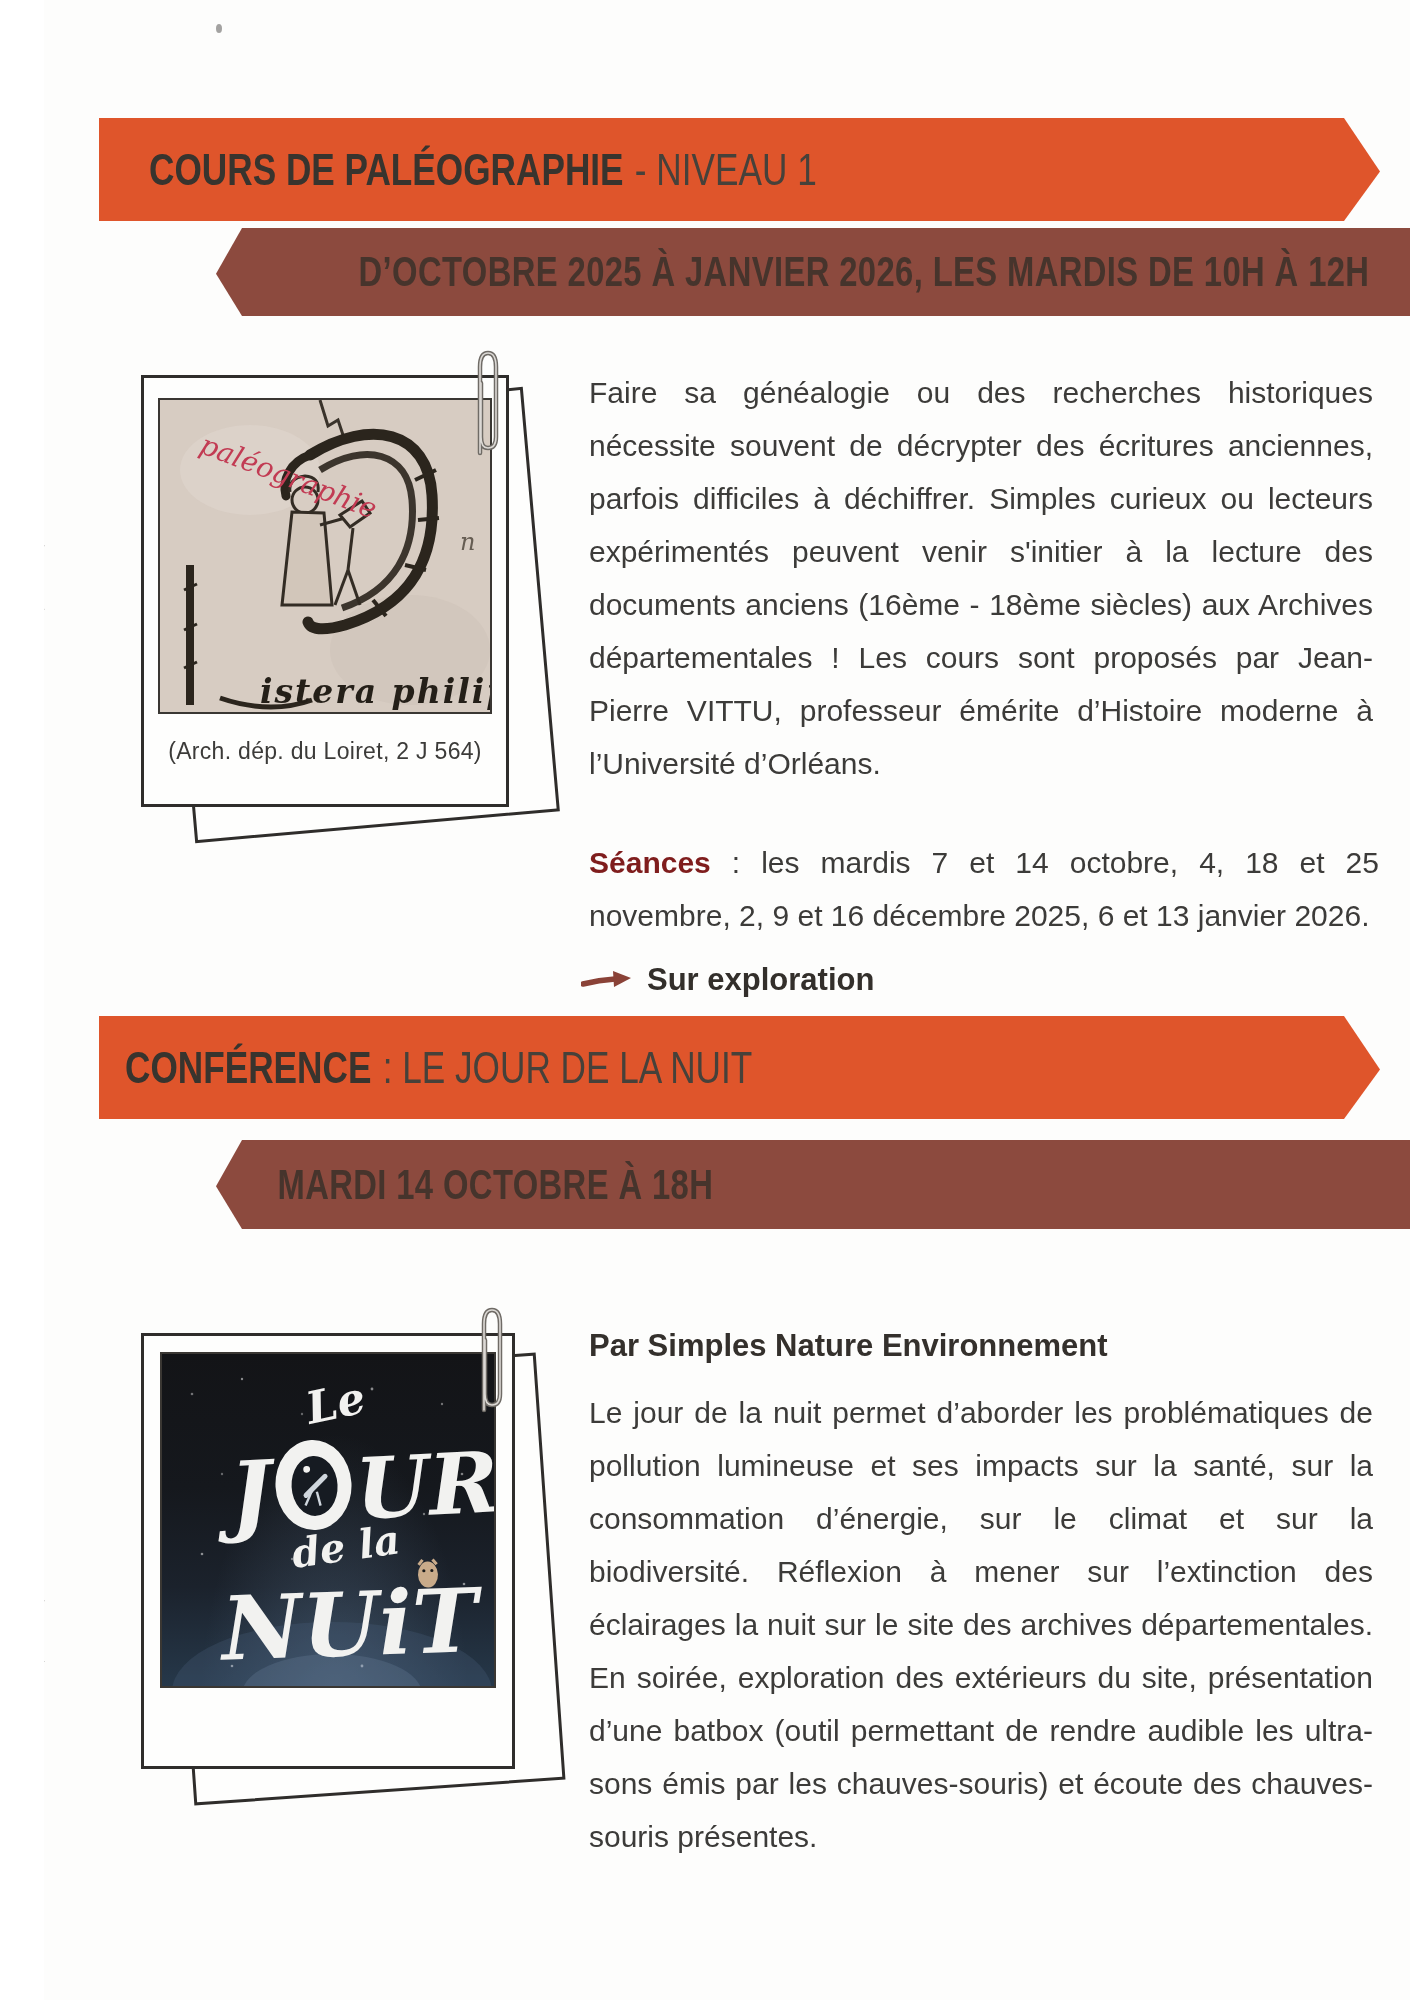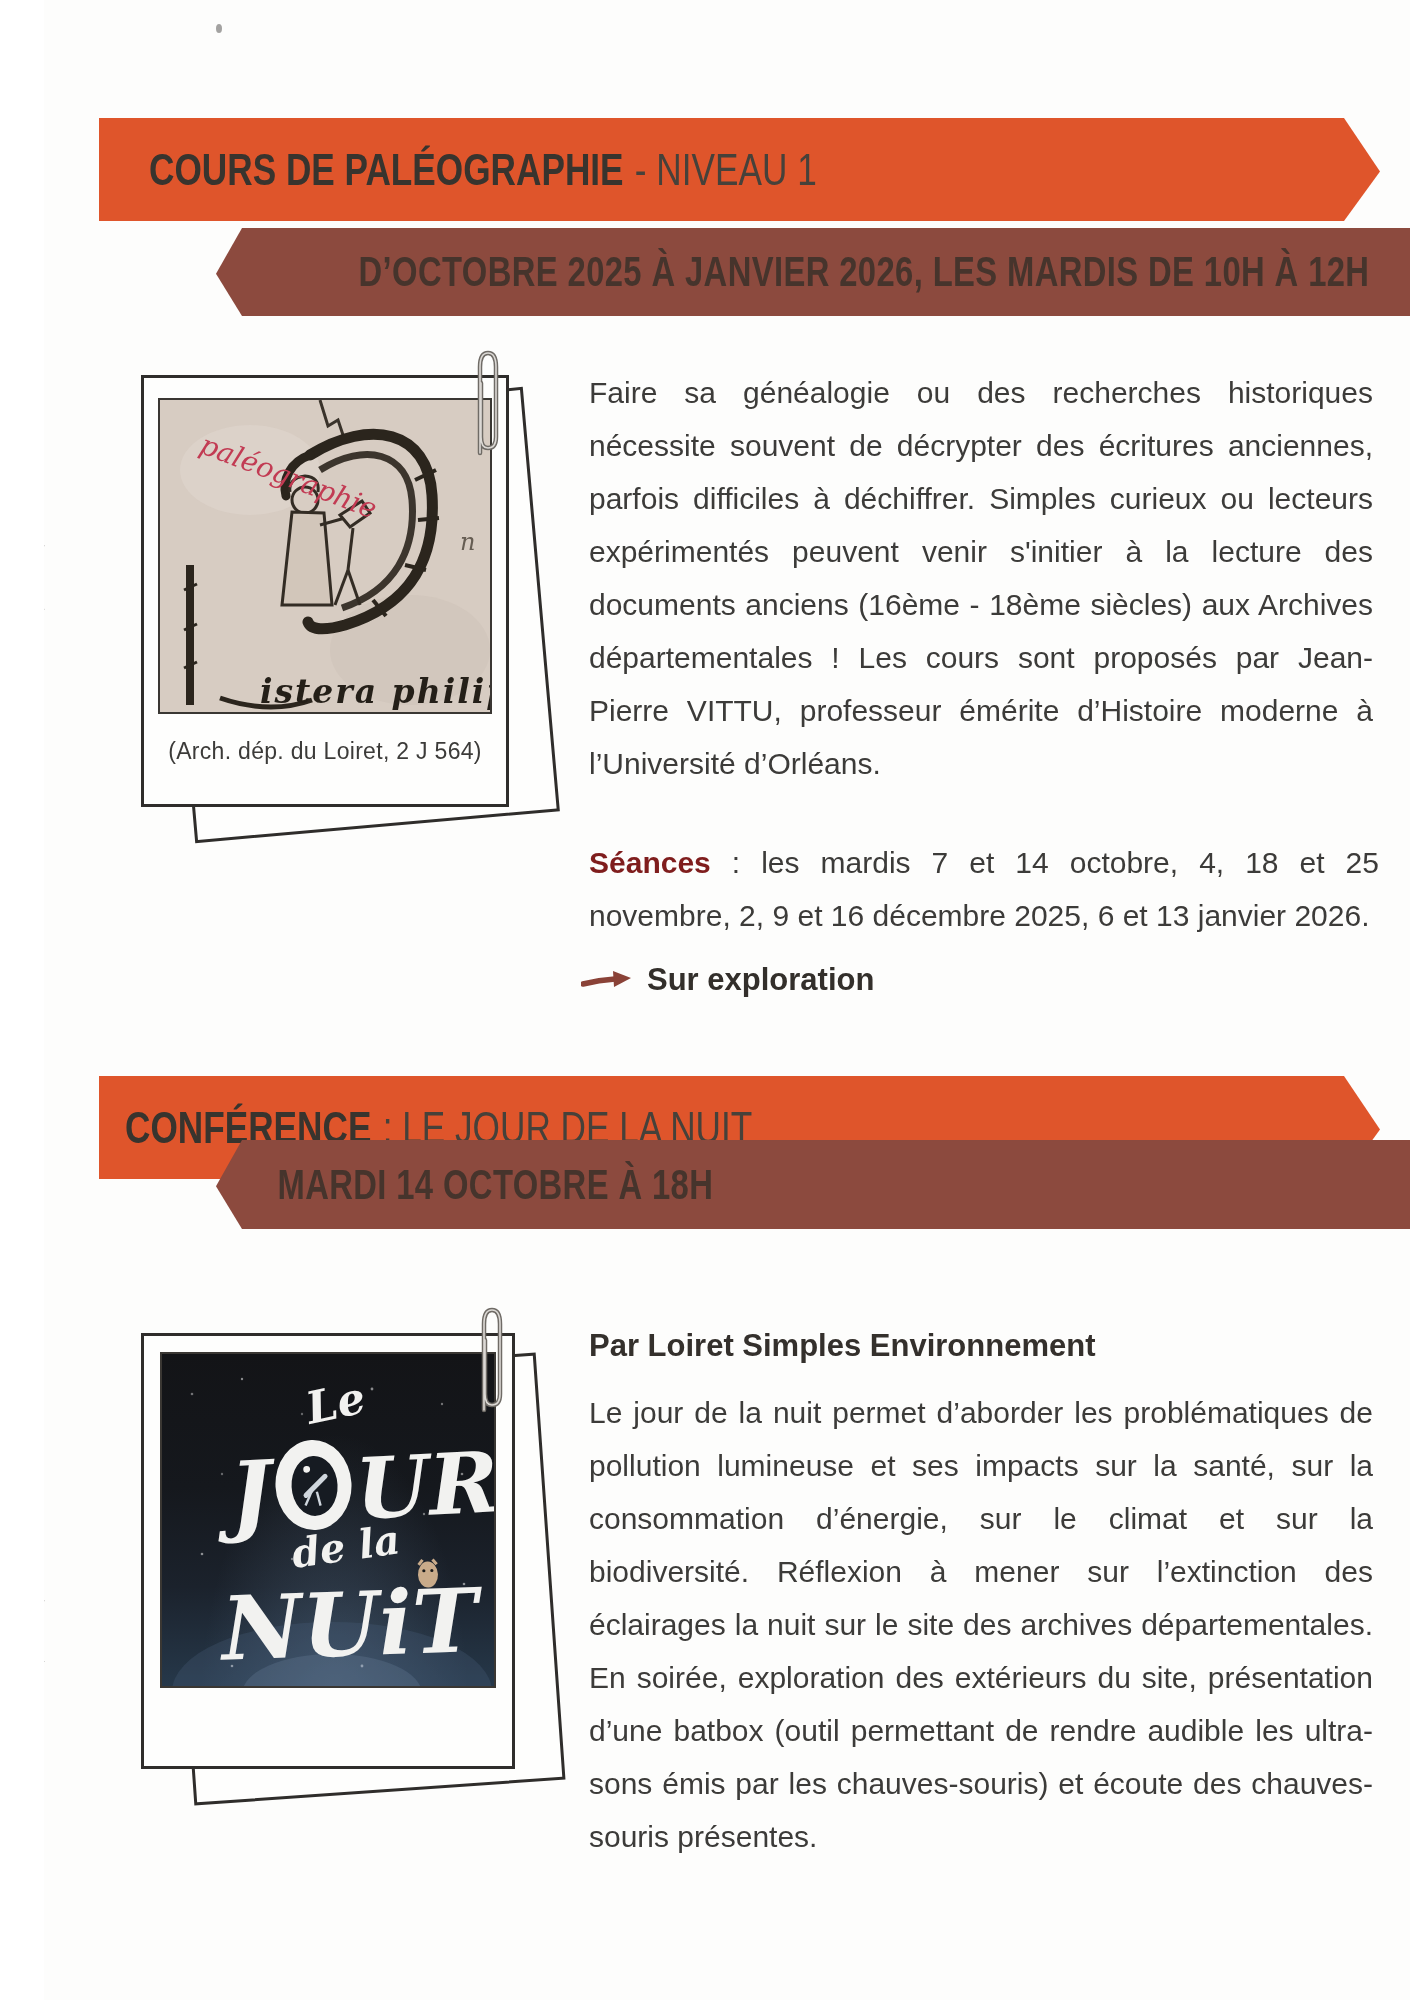--- a/index.html
+++ b/index.html
@@ -135,21 +135,21 @@
   <p class="body-text seances" style="left:545px; top:836px; width:790px;"><b>Séances</b><span> : les mardis 7 et 14 octobre, 4, 18 et 25 novembre, 2, 9 et 16 décembre 2025, 6 et 13 janvier 2026.</span></p>
 
   <div class="cta" style="left:537px; top:962px;">
     <svg width="52" height="26" viewBox="0 0 52 26">
       <path d="M2 17 Q18 13 34 12" stroke="#8A4237" stroke-width="5.5" fill="none" stroke-linecap="round"></path>
       <polygon points="32,4 50,11 33,20" fill="#8A4237"></polygon>
     </svg>
     <span class="cta-label">Sur exploration</span>
   </div>
 
-  <div class="banner-orange" style="top:1076px;padding-left:26px;">
+  <div class="banner-orange" style="top:1016px;padding-left:26px;">
     <span class="ttl"><span class="t1">CONFÉRENCE</span><span class="t2">: LE JOUR DE LA NUIT</span></span>
   </div>
 
   <div class="banner-maroon" style="top:1140px; height:89px;">
     <span class="sub">MARDI 14 OCTOBRE À 18H</span>
   </div>
 
   <div class="photo-back" style="left:135px; top:1365px; width:372px; height:428px; transform:rotate(-4deg);"></div>
   <div class="photo-front" style="left:97px; top:1333px; width:374px; height:436px;">
     <div class="photo-img night" style="left:16px; top:16px; width:336px; height:336px;">
@@ -199,21 +199,21 @@
           <path d="M259 214 l4 -5 M277 214 l-4 -5" stroke="#C9AB8A" stroke-width="3"></path>
         </g>
       </svg>
     </div>
   </div>
   <svg class="paperclip" style="left:428px; top:1302px;" width="38" height="118" viewBox="0 0 38 118">
     <path d="M12 108 V22 Q12 8 20 8 Q28 8 28 22 V92 Q28 103 20 103 Q13 103 13 92 V38" stroke="#6F6B66" stroke-width="4.5" fill="none" stroke-linecap="round"></path>
     <path d="M12 108 V22 Q12 8 20 8 Q28 8 28 22 V92 Q28 103 20 103 Q13 103 13 92 V38" stroke="#DCD9D5" stroke-width="1.6" fill="none" stroke-linecap="round"></path>
   </svg>
 
-  <p class="intro-bold" style="left:545px; top:1328px;">Par Loiret Simples Environnement</p>
+  <p class="intro-bold" style="left:545px; top:1328px;">Par Simples Nature Environnement</p>
   <p class="body-text" style="left:545px; top:1386px; width:784px;">Le jour de la nuit permet d’aborder les problématiques de pollution lumineuse et ses impacts sur la santé, sur la consommation d’énergie, sur le climat et sur la biodiversité. Réflexion à mener sur l’extinction des éclairages la nuit sur le site des archives départementales. En soirée, exploration des extérieurs du site, présentation d’une batbox (outil permettant de rendre audible les ultra-sons émis par les chauves-souris) et écoute des chauves-souris présentes.</p>
 
   <div class="speck" style="left:172px; top:24px;"></div>
   <div class="edge-mark" style="left:-8px; top:430px; width:16px; height:80px;"></div>
   <div class="edge-mark" style="left:-6px; top:545px; width:14px; height:65px;"></div>
   <div class="edge-mark" style="left:-8px; top:1485px; width:16px; height:80px;"></div>
   <div class="edge-mark" style="left:-6px; top:1600px; width:14px; height:62px;"></div>
   <div class="right-line"></div>
 
 </div>

